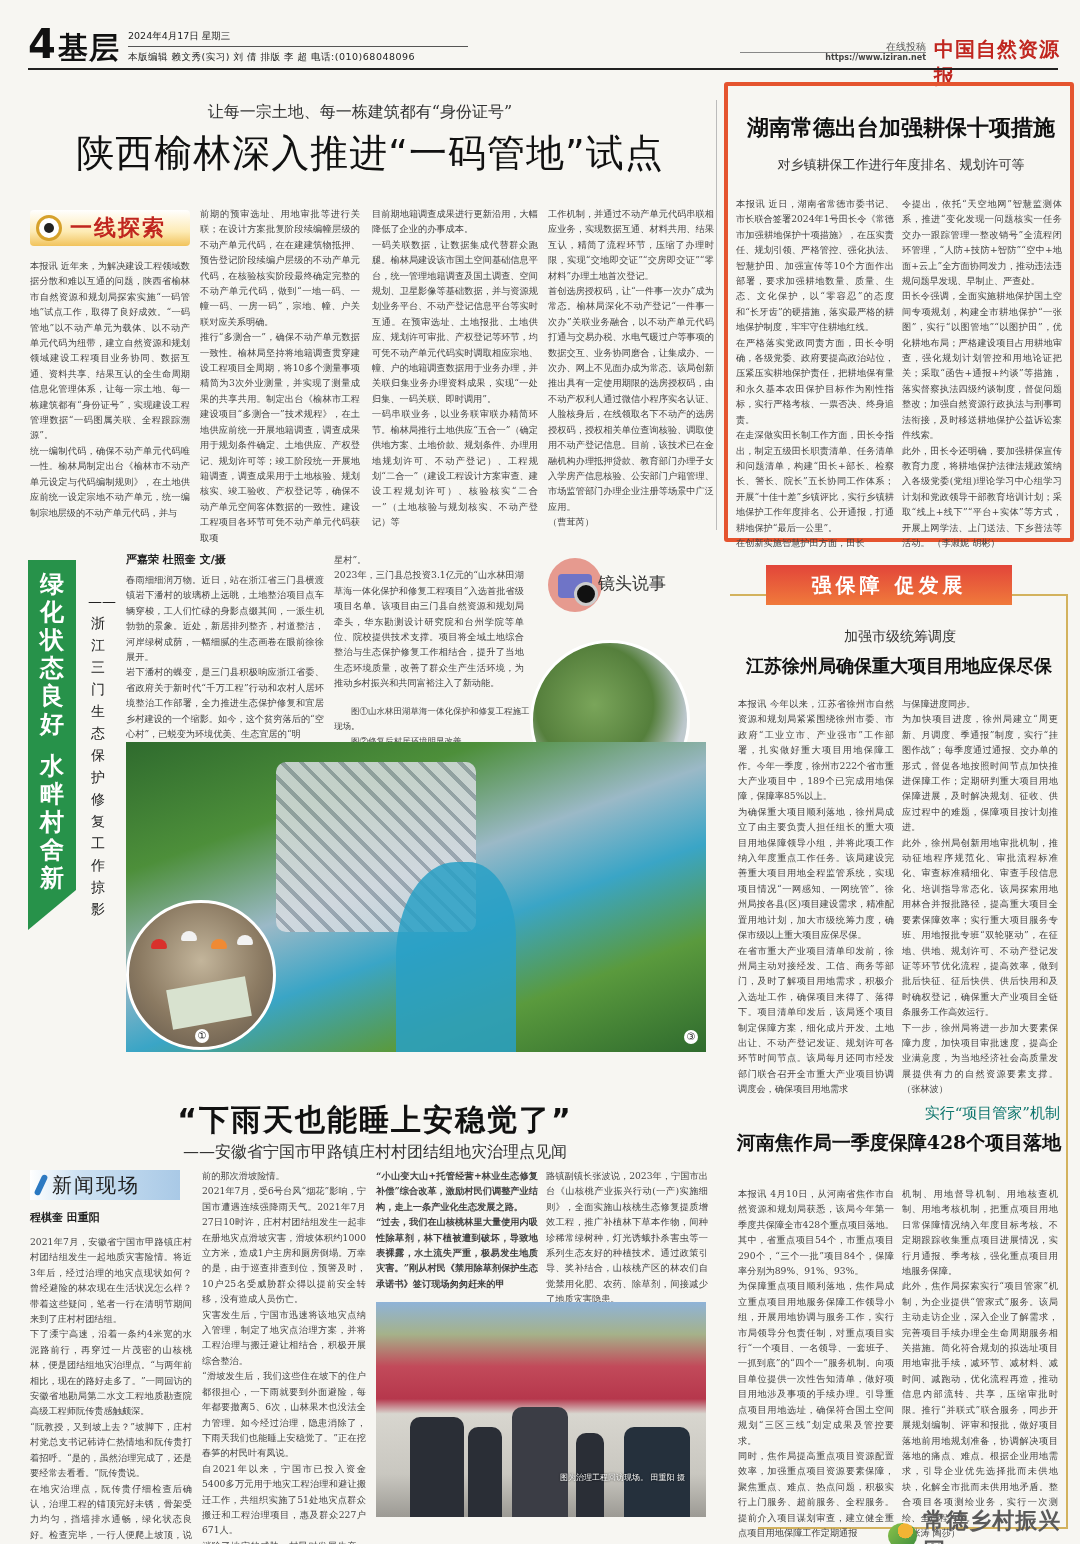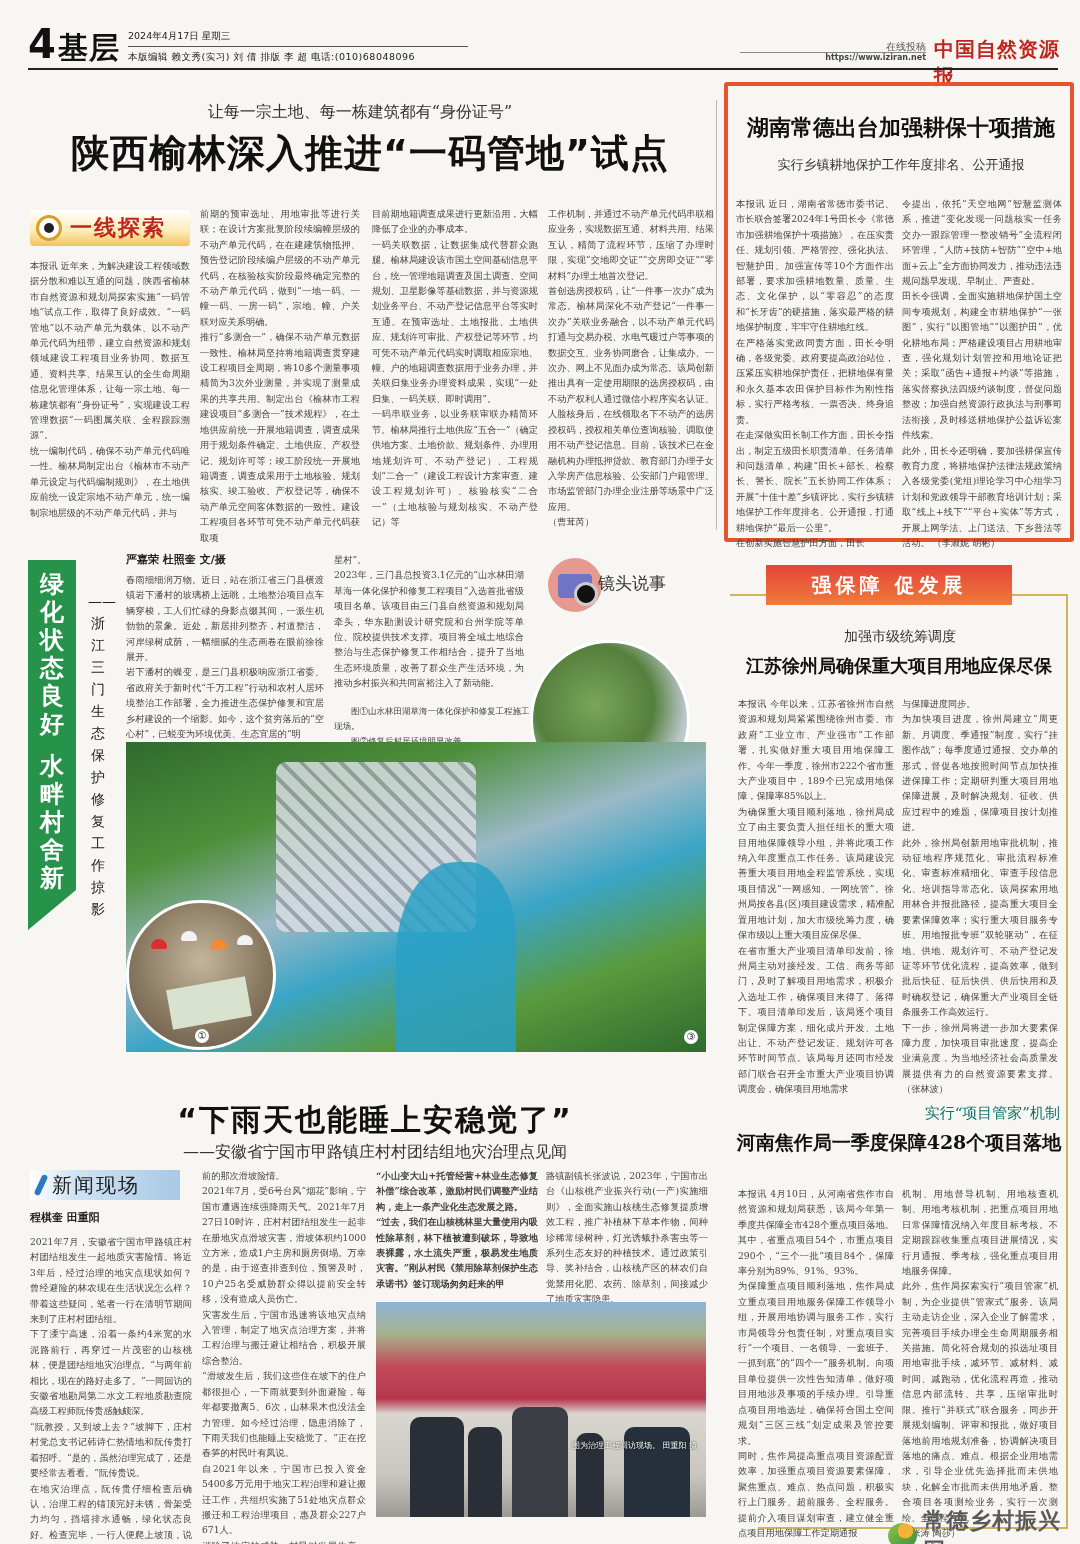--- a/index.html
+++ b/index.html
@@ -15,21 +15,21 @@
   .mast-date { left: 128px; top: 30px; font-size: 9.5px; }
   .mast-line1 { left: 128px; top: 46px; width: 340px; height: 1px; background:#555; }
   .mast-edit { left: 128px; top: 51px; font-size: 9.5px; letter-spacing: 0.5px; }
   .mast-rule { left: 28px; top: 68px; width: 1030px; height: 2px; background:#222; }
   .mast-online { left: 830px; top: 40px; font-size: 10px; color:#555; text-align:right; width: 96px;}
   .mast-url { left: 740px; top: 52px; font-size: 8px; color:#444; width: 186px; text-align:right; font-weight:bold; border-top: 1px solid #888;}
   .mast-paper { left: 934px; top: 36px; font-size: 20px; color:#c0261f; font-weight: bold; letter-spacing: 1px;}
 
   
   .lead-kicker { left: 60px; top: 102px; width: 600px; text-align: center; font-size: 16px; color:#333;}
-  .lead-title { left: 30px; top: 128px; width: 680px; text-align: center; font-size: 38px; font-weight: 700; font-family: "DejaVu Sans", sans-serif; letter-spacing: 1px; color:#111;}
+  .lead-title { left: 30px; top: 128px; width: 680px; text-align: center; font-size: 38px; font-weight: 400; font-family: "DejaVu Sans", sans-serif; letter-spacing: 1px; color:#111;}
   .tag-yixian { left: 30px; top: 210px; width: 160px; height: 36px; background: linear-gradient(180deg,#fff 0%,#fdebb5 60%,#f1c35c 100%); border-radius: 4px; display:flex; align-items:center; }
   .tag-yixian .eye { width: 26px; height: 26px; border-radius: 50%; border: 3px solid #d6a12b; background:#fff; margin-left: 6px; position: relative;}
   .tag-yixian .eye::after { content:""; position:absolute; left:5px; top:5px; width:10px; height:10px; border-radius:50%; background:#222;}
   .tag-yixian .txt { font-size: 22px; color:#c0261f; font-weight:bold; margin-left: 8px; letter-spacing: 2px;}
   .col { position: absolute; }
 
   
   .hunan-box { left: 724px; top: 82px; width: 350px; height: 460px; border: 4px solid #e5542f; border-radius: 3px; }
   .hunan-title { left: 736px; top: 113px; width: 330px; text-align:center; font-size: 22px; font-weight: bold; color:#111;}
   .hunan-sub { left: 736px; top: 156px; width: 330px; text-align:center; font-size: 13px; color:#333;}
@@ -53,21 +53,21 @@
 
   
   .anhui-title { left: 30px; top: 1100px; width: 690px; text-align:center; font-size: 30px; font-weight:900; font-family:"DejaVu Sans", sans-serif; letter-spacing: 2px; color:#111;}
   .anhui-sub { left: 30px; top: 1142px; width: 690px; text-align:center; font-size: 16px; color:#333; font-family:"DejaVu Sans", sans-serif;}
   .tag-news { left: 30px; top: 1170px; width: 150px; height: 30px; background: linear-gradient(90deg,#fff 0%,#cfe3f3 30%,#a9c9e6 100%); display:flex; align-items:center;}
   .tag-news .mic { width: 6px; height: 22px; background:#2b79c2; transform: rotate(25deg); margin-left: 8px; border-radius: 3px;}
   .tag-news .txt { font-size: 20px; margin-left: 8px; color:#222; letter-spacing: 2px;}
   .anhui-byline { left: 30px; top: 1210px; font-size: 11px; font-weight:bold; color:#222;}
   .photo-anhui { left: 376px; top: 1302px; width: 330px; height: 215px; background: linear-gradient(180deg,#8fb3d8 0%,#a5b28a 15%,#c24a5a 30%,#b6374c 45%,#d8d6cf 52%,#c9c7c0 80%,#9c9a94 100%);}
   .photo-anhui .person { position:absolute; bottom:0; background:#2a2e36; border-radius: 10px 10px 0 0;}
-  .photo-caption { left: 560px; top: 1440px; font-size: 8px; color:#fff; text-shadow: 0 0 2px #000; margin-left: 12px;}
+  .photo-caption { left: 560px; top: 1472px; font-size: 8px; color:#fff; text-shadow: 0 0 2px #000;}
 
   
   .right-box { left: 758px; top: 594px; width: 310px; height: 935px; border: 2px solid #d3b25d; border-left: none; }
   .right-box-left { left: 730px; top: 594px; width: 30px; height: 2px; background:#d3b25d;}
   .banner-guarantee { left: 766px; top: 565px; width: 246px; height: 40px; background: linear-gradient(180deg,#e2453a 0%,#f07a3b 100%); text-align:center; color:#fff; font-size: 20px; font-weight:bold; line-height: 40px; letter-spacing: 4px; font-family:"DejaVu Sans", sans-serif;}
   .js-kicker { left: 740px; top: 628px; width: 320px; text-align:center; font-size: 14px; color:#333;}
   .js-title { left: 734px; top: 654px; width: 330px; text-align:center; font-size: 18px; font-weight:bold; color:#111;}
   .hn-kicker { left: 740px; top: 1104px; width: 320px; text-align:right; font-size: 15px; color:#0f766e;}
   .hn-title { left: 734px; top: 1130px; width: 330px; text-align:center; font-size: 19px; font-weight:bold; color:#111;}
 
@@ -102,21 +102,21 @@
 <div class="col body-text" style="left:372px;top:206px;width:166px;white-space:pre-line;">目前期地籍调查成果进行更新沿用，大幅降低了企业的办事成本。
 一码关联数据，让数据集成代替群众跑腿。榆林局建设该市国土空间基础信息平台，统一管理地籍调查及国土调查、空间规划、卫星影像等基础数据，并与资源规划业务平台、不动产登记信息平台等实时互通。在预审选址、土地报批、土地供应、规划许可审批、产权登记等环节，均可凭不动产单元代码实时调取相应宗地、幢、户的地籍调查数据用于业务办理，并关联归集业务办理资料成果，实现“一处归集、一码关联、即时调用”。
 一码串联业务，以业务联审联办精简环节。榆林局推行土地供应“五合一”（确定供地方案、土地价款、规划条件、办理用地规划许可、不动产登记）、工程规划“二合一”（建设工程设计方案审查、建设工程规划许可）、核验核实“二合一”（土地核验与规划核实、不动产登记）等</div>
 <div class="col body-text" style="left:548px;top:206px;width:166px;white-space:pre-line;">工作机制，并通过不动产单元代码串联相应业务，实现数据互通、材料共用、结果互认，精简了流程环节，压缩了办理时限，实现“交地即交证”“交房即交证”“零材料”办理土地首次登记。
 首创选房授权码，让“一件事一次办”成为常态。榆林局深化不动产登记“一件事一次办”关联业务融合，以不动产单元代码打通与交易办税、水电气暖过户等事项的数据交互、业务协同磨合，让集成办、一次办、网上不见面办成为常态。该局创新推出具有一定使用期限的选房授权码，由不动产权利人通过微信小程序实名认证、人脸核身后，在线领取名下不动产的选房授权码，授权相关单位查询核验、调取使用不动产登记信息。目前，该技术已在金融机构办理抵押贷款、教育部门办理子女入学房产信息核验、公安部门户籍管理、市场监管部门办理企业注册等场景中广泛应用。
 （曹茸芮）</div>
 <div class="vline" style="left:716px;top:100px;height:430px;"></div>
 
 <div class="abs hunan-box"></div>
 <div class="abs hunan-title">湖南常德出台加强耕保十项措施</div>
-<div class="abs hunan-sub sans">实行乡镇耕地保护工作年度排名、公开通报</div>
+<div class="abs hunan-sub sans">对乡镇耕保工作进行年度排名、规划许可等</div>
 <div class="col body-text" style="left:736px;top:196px;width:158px;white-space:pre-line;">本报讯 近日，湖南省常德市委书记、市长联合签署2024年1号田长令《常德市加强耕地保护十项措施》，在压实责任、规划引领、严格管控、强化执法、智慧护田、加强宣传等10个方面作出部署，要求加强耕地数量、质量、生态、文化保护，以“零容忍”的态度和“长牙齿”的硬措施，落实最严格的耕地保护制度，牢牢守住耕地红线。
 在严格落实党政同责方面，田长令明确，各级党委、政府要提高政治站位，压紧压实耕地保护责任，把耕地保有量和永久基本农田保护目标作为刚性指标，实行严格考核、一票否决、终身追责。
 在走深做实田长制工作方面，田长令指出，制定五级田长职责清单、任务清单和问题清单，构建“田长+部长、检察长、警长、院长”五长协同工作体系；开展“十佳十差”乡镇评比，实行乡镇耕地保护工作年度排名、公开通报，打通耕地保护“最后一公里”。
 在创新实施智慧护田方面，田长</div>
 <div class="col body-text" style="left:902px;top:196px;width:160px;white-space:pre-line;">令提出，依托“天空地网”智慧监测体系，推进“变化发现一问题核实一任务交办一跟踪管理一整改销号”全流程闭环管理，“人防+技防+智防”“空中+地面+云上”全方面协同发力，推动违法违规问题早发现、早制止、严查处。
 田长令强调，全面实施耕地保护国土空间专项规划，构建全市耕地保护“一张图”，实行“以图管地”“以图护田”，优化耕地布局；严格建设项目占用耕地审查，强化规划计划管控和用地论证把关；采取“函告+通报+约谈”等措施，落实督察执法四级约谈制度，督促问题整改；加强自然资源行政执法与刑事司法衔接，及时移送耕地保护公益诉讼案件线索。
 此外，田长令还明确，要加强耕保宣传教育力度，将耕地保护法律法规政策纳入各级党委(党组)理论学习中心组学习计划和党政领导干部教育培训计划；采取“线上+线下”“平台+实体”等方式，开展上网学法、上门送法、下乡普法等活动。 （李淑妮 胡彬）</div>
 
 <div class="abs green-band"></div>
 <div class="abs green-title">

